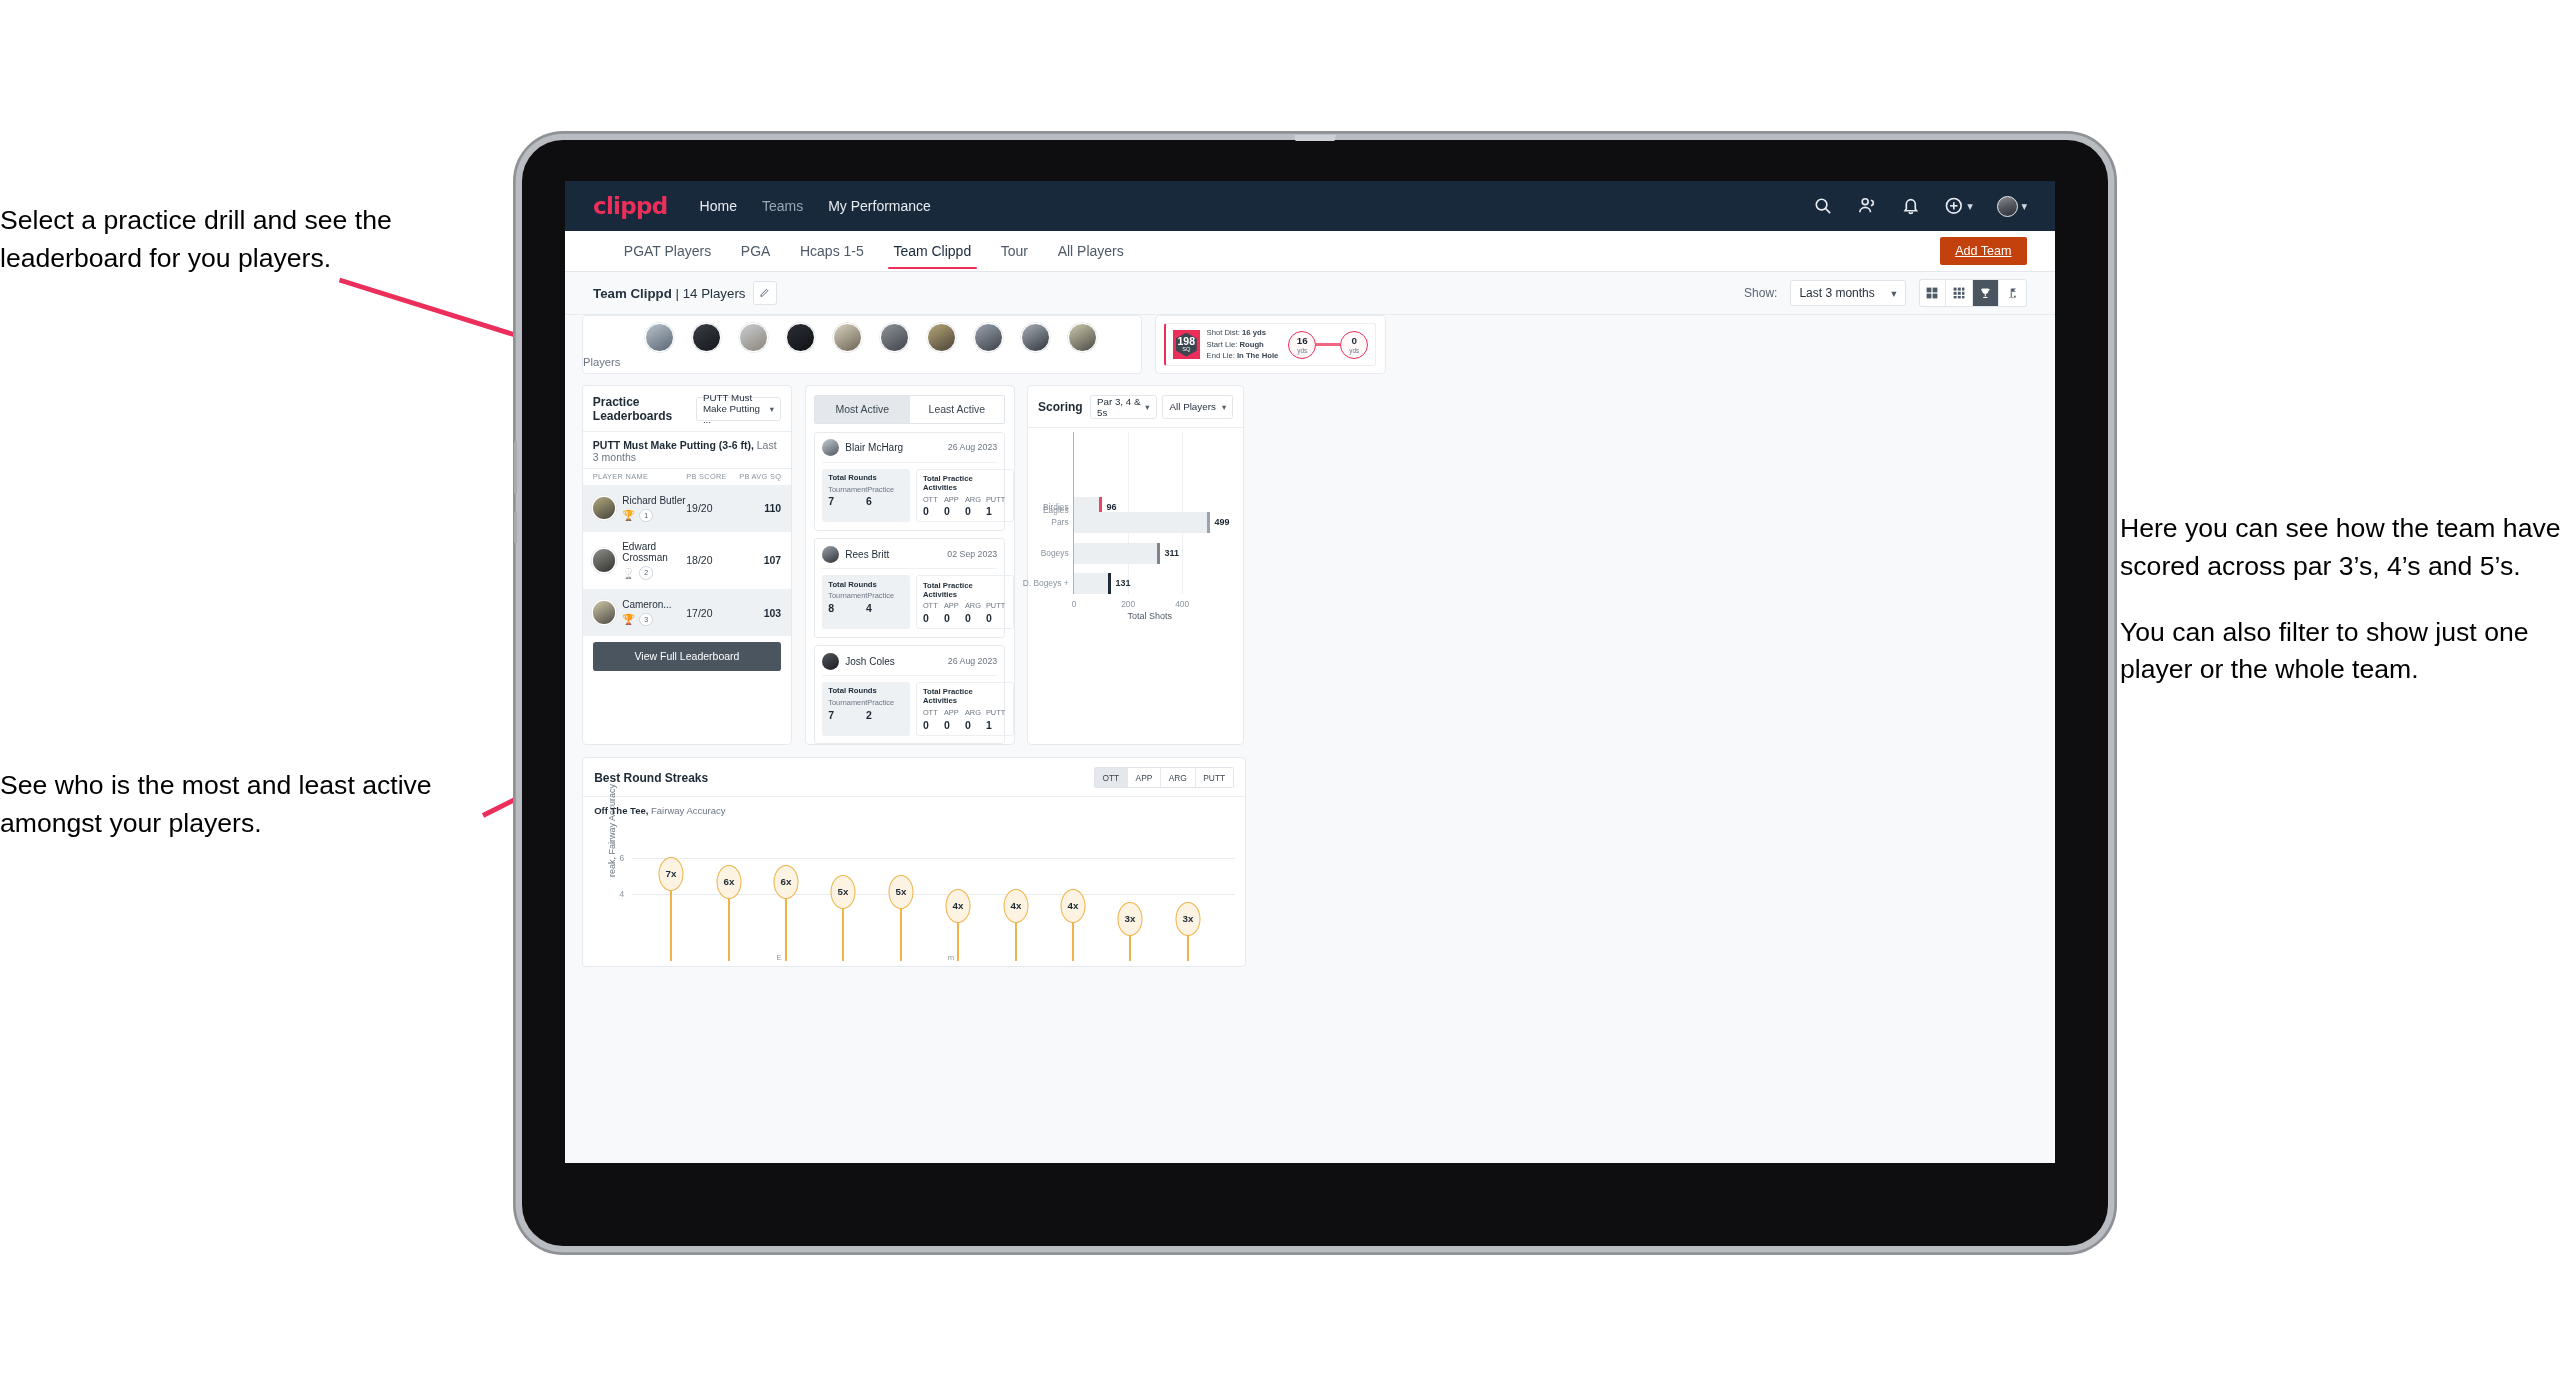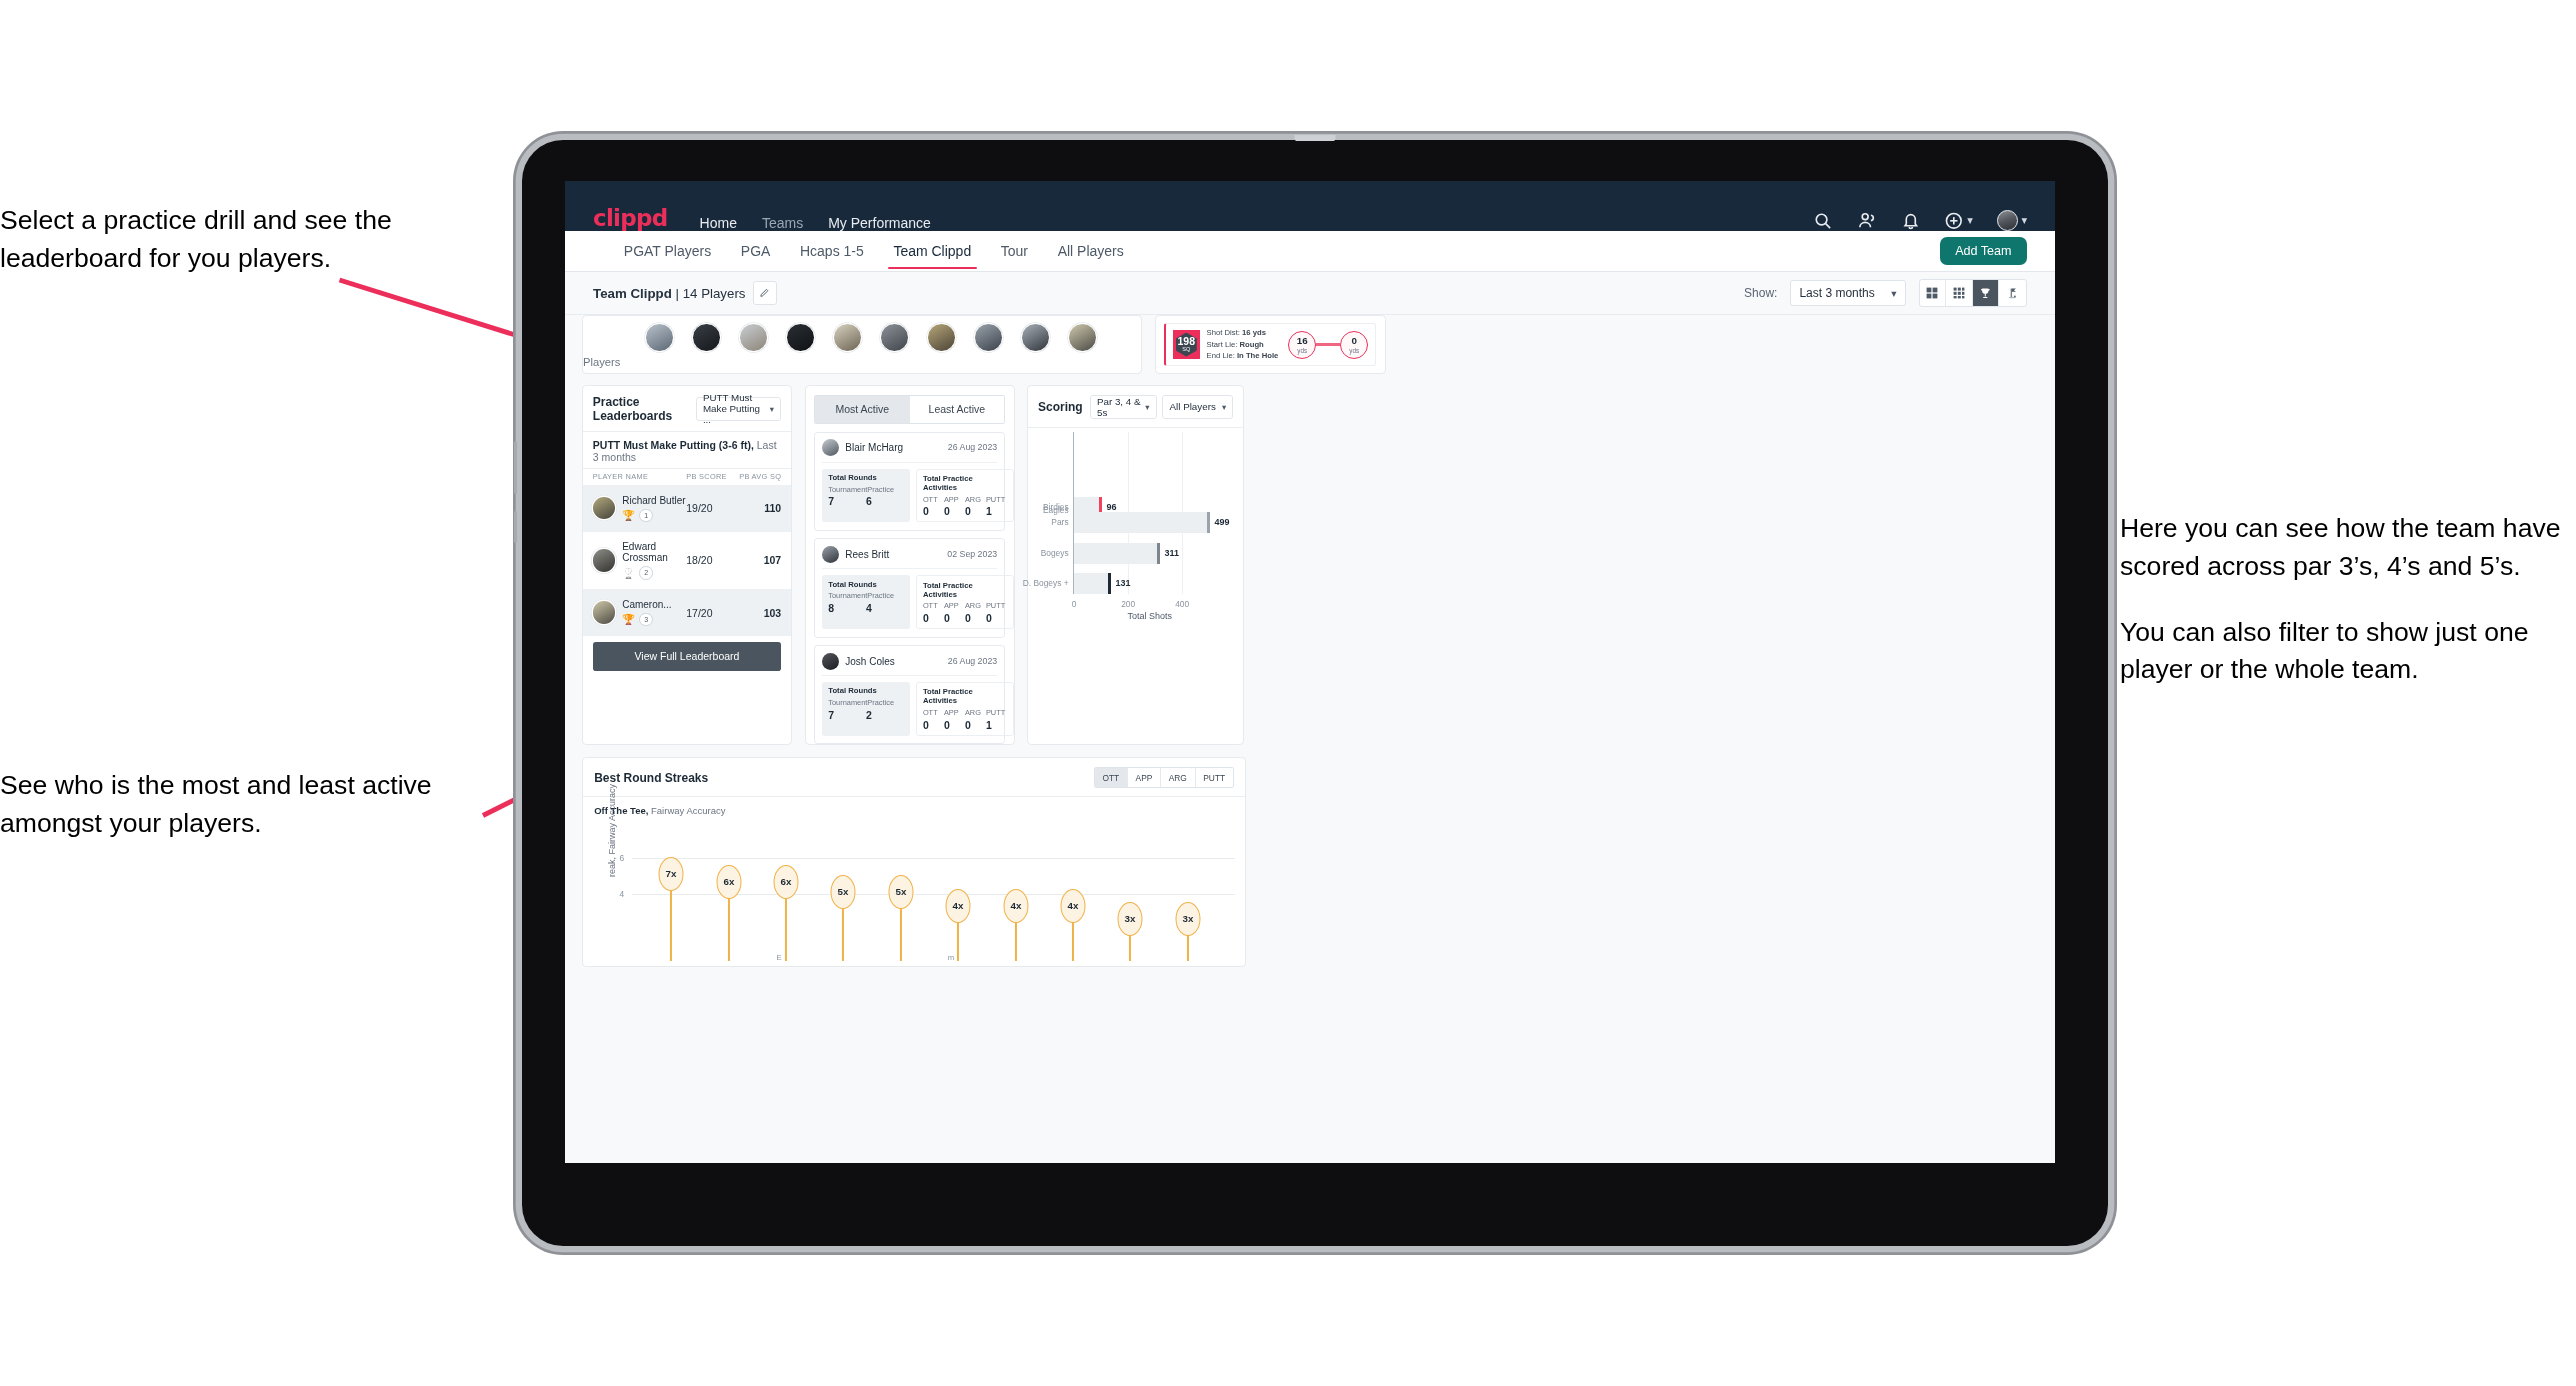--- a/index.html
+++ b/index.html
@@ -37,43 +37,43 @@
                  background:#a7aaae; border-radius: 2.1px; }
 
   #screen {
     position: absolute; left: 43px; top: 41px;
     width: 1490px; height: 982px;
     background: #ffffff;
     overflow: hidden;
   }
 
   
-  .navbar { height: 50px; background: #18293b; display: flex; align-items: flex-end; padding: 0 28px; }
+  .navbar { height: 50px; background: #18293b; display: flex; align-items: center; padding: 0 28px; }
   .brand { color: #ec2e5b; font-size: 23px; font-weight: 700; letter-spacing: -0.7px; font-family: "DejaVu Sans", sans-serif; }
   .nav-links { display: flex; gap: 25px; margin-left: 32px; }
   .nav-links a { color: #e9edf2; font-size: 14px; text-decoration: none; }
   .nav-links a.dim { color: #9aa7b5; }
   .nav-right { margin-left: auto; display: flex; align-items: center; gap: 24px; }
   .nav-ico { width: 19.6px; height: 19.6px; display:block; }
   .nav-ico svg { width: 19.6px; height: 19.6px; display:block; }
   .chev { color:#cfd8e3; font-size: 11.2px; margin-left: 3.5px; }
   .avatar-nav { width: 21px; height: 21px; border-radius: 50%;
     background: linear-gradient(160deg,#8d8f93 0%,#54585e 48%,#2b2e33 100%);
     border: 1.4px solid #e8ecf1; }
 
   
   .subnav { height: 41px; background:#fff; border-bottom: 0.7px solid #e3e7ec;
             display:flex; align-items:center; padding: 0 28px; position: relative; }
   .subnav .tabs { display:flex; gap: 24px; margin-left: 28px; }
   .subnav .tabs .tab { font-size: 14px; color:#4e5a68; padding: 9.8px 2.8px 9.8px; position: relative; cursor: pointer; }
   .subnav .tabs .tab.active { color:#18293b; }
   .subnav .tabs .tab.active::after { content:""; position:absolute; left:-2.8px; right:-2.8px; bottom: 0px;
             height: 2.1px; background:#ec2e5b; border-radius: 1.4px; }
-  .add-team { margin-left:auto; background:#0f766e; color:#fff; font-size:12.6px;
-            padding: 7px 15.4px; border-radius: 7px; border:none; cursor:pointer; }
+  .add-team { margin-left:auto; background:#c2410c; color:#fff; font-size:12.6px;
+            padding: 7px 15.4px; border-radius: 2px; border:none; cursor:pointer;text-decoration:underline; }
 
   
   .toolbar { height: 43px; background:#f7f9fb; border-bottom:0.7px solid #e8ecf0;
              display:flex; align-items:center; padding: 0 28px; }
   .team-title { font-size: 13.3px; color:#26323f; }
   .team-title b { font-weight: 700; }
   .edit-btn { width: 24px; height: 24px; margin-left: 7px; border:0.7px solid #dfe4ea; background:#fff;
               border-radius:2.8px; display:flex; align-items:center; justify-content:center; cursor:pointer; }
   .toolbar .right { margin-left:auto; display:flex; align-items:center; gap: 12.6px; }
   .show-lbl { font-size: 12px; color:#5b6573; }

